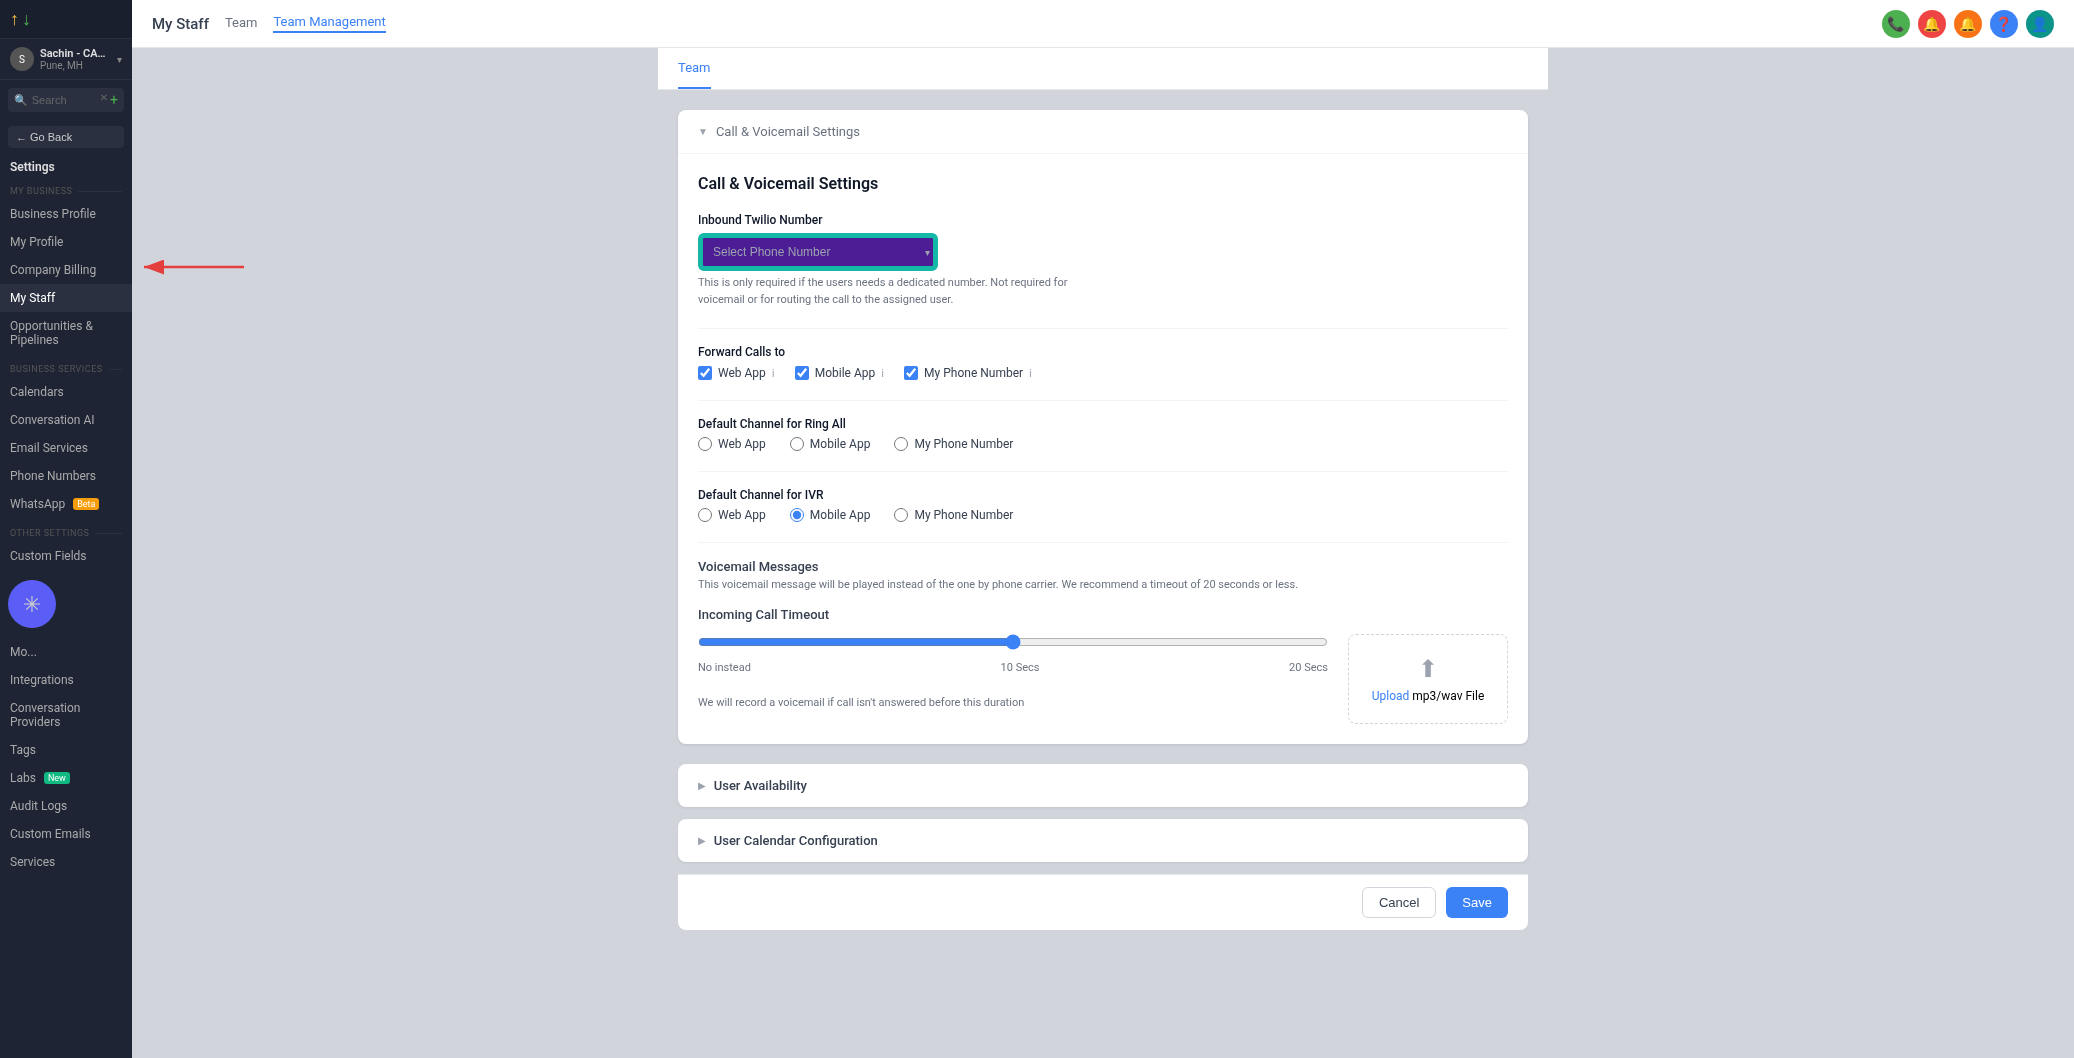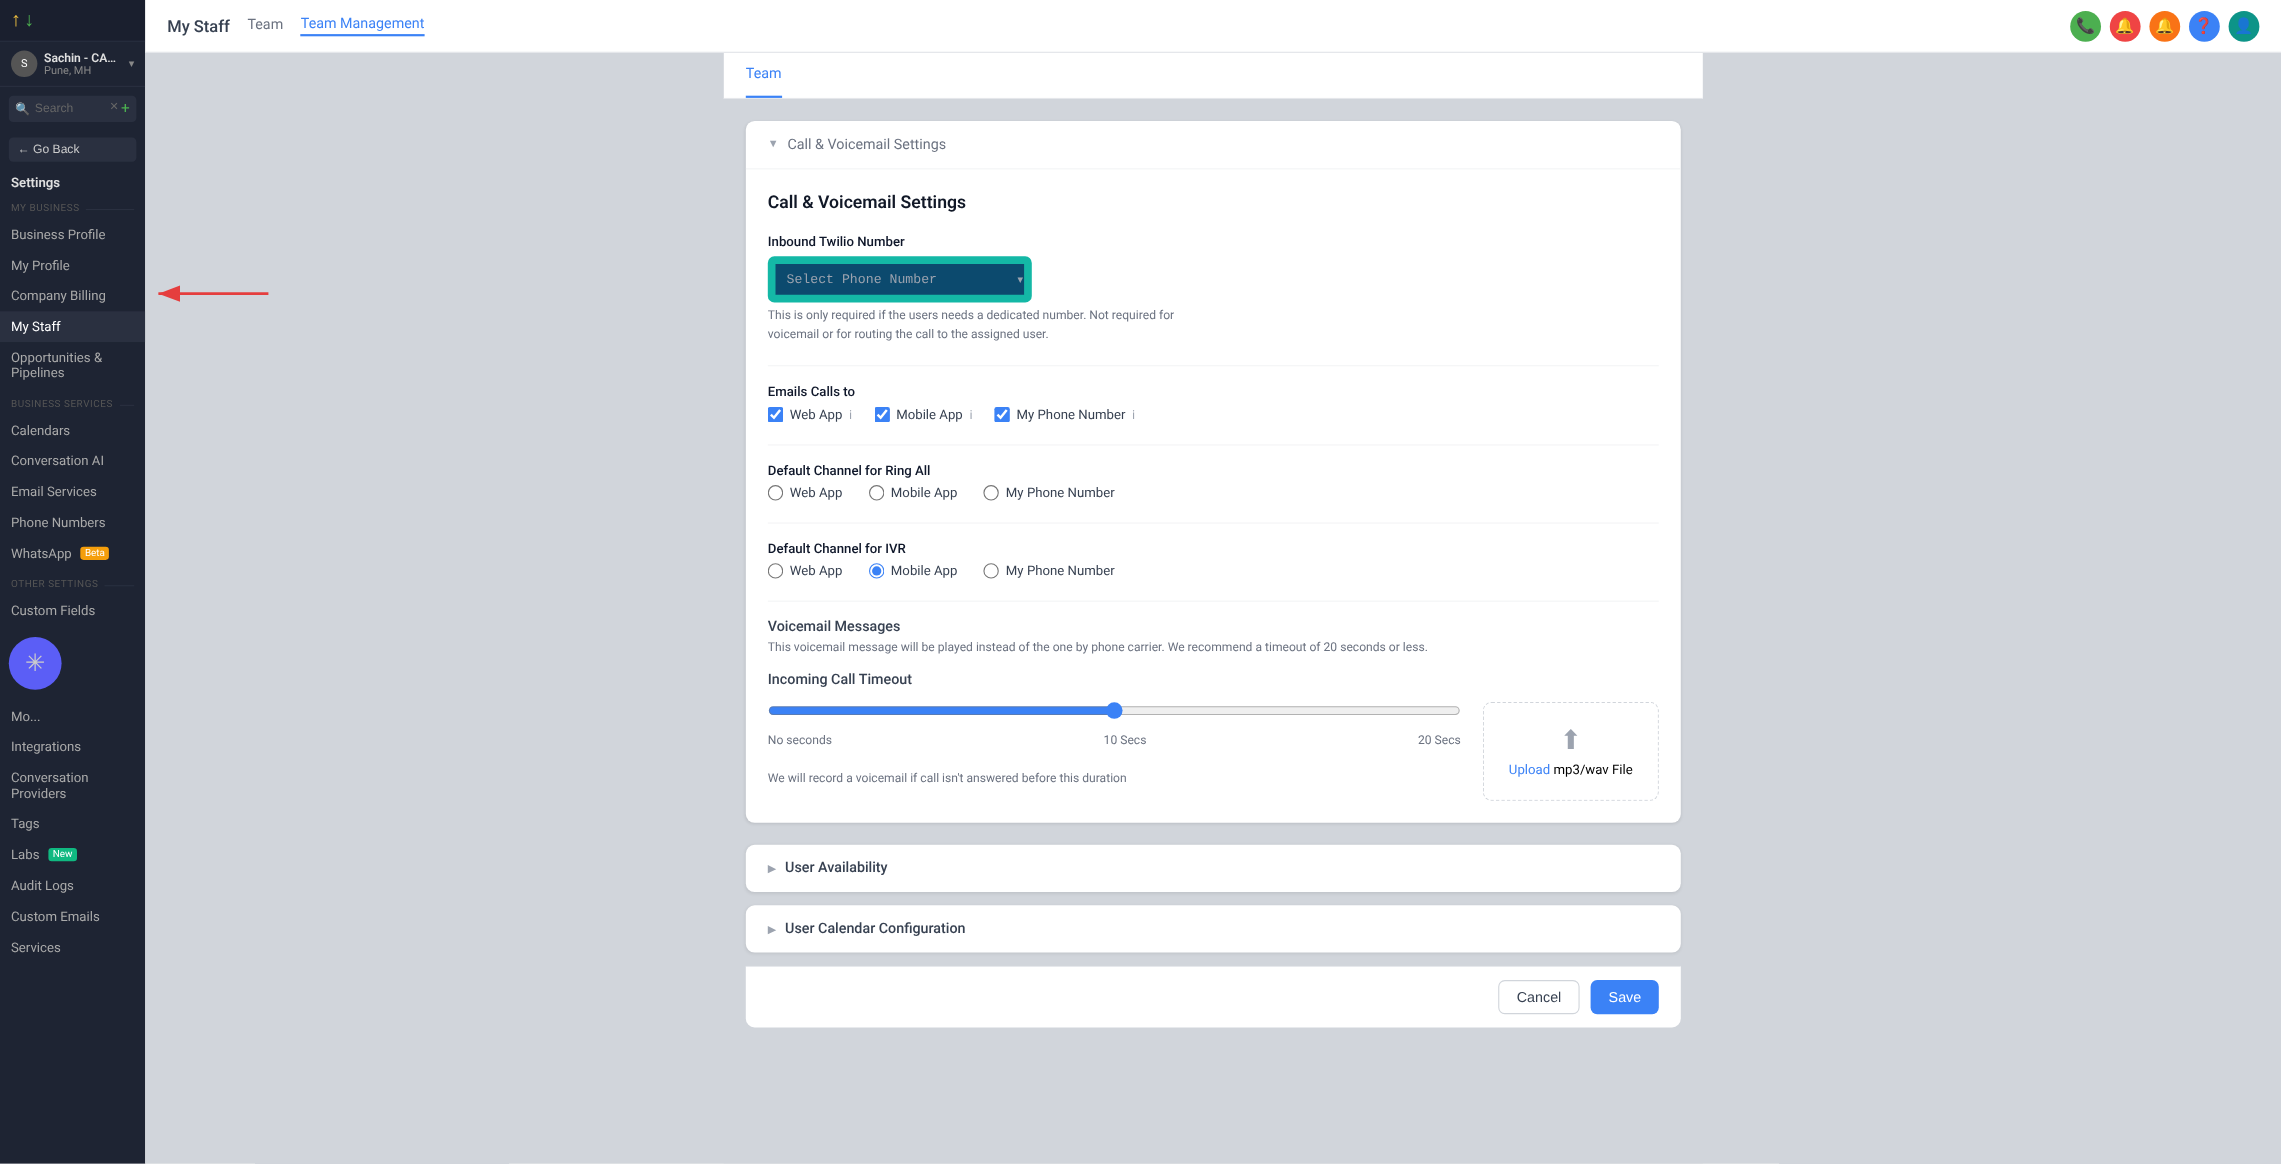--- a/index.html
+++ b/index.html
@@ -262,28 +262,27 @@
 
     .select-wrapper {
       position: relative;
       display: inline-block;
       width: 240px;
     }
     .select-wrapper select {
       appearance: none;
       width: 100%;
       padding: 7px 28px 7px 10px;
-      border: 7px solid #14b8a6;
+      border: 5px solid #14b8a6;
       border-radius: 6px;
       font-size: 12px;
       color: #9ca3af;
-      background: #0c4a6e;
+      background: #4c1d95;
       cursor: pointer;
       outline: none;
-      font-family: Liberation Mono, monospace;
     }
     .select-arrow {
       position: absolute;
       right: 8px;
       top: 50%;
       transform: translateY(-50%);
       pointer-events: none;
       color: #9ca3af;
       font-size: 10px;
     }
@@ -543,21 +542,21 @@
                 <option value="">Select Phone Number</option>
               </select>
               <span class="select-arrow">▾</span>
             </div>
             <p class="helper-text">This is only required if the users needs a dedicated number. Not required for voicemail or for routing the call to the assigned user.</p>
           </div>
 
           <hr class="divider">
 
           <div class="forward-calls-group">
-            <label class="form-label">Emails Calls to</label>
+            <label class="form-label">Forward Calls to</label>
             <div class="checkbox-row">
               <label class="checkbox-item">
                 <input type="checkbox" checked="" style="">
                 <span>Web App</span>
                 <span class="info-icon">ℹ</span>
               </label>
               <label class="checkbox-item">
                 <input type="checkbox" checked="" style="">
                 <span>Mobile App</span>
                 <span class="info-icon">ℹ</span>
@@ -618,21 +617,21 @@
           </div>
 
           <div class="timeout-section">
             <div class="timeout-label">Incoming Call Timeout</div>
             <div class="timeout-row">
               <div class="timeout-slider-area">
                 <div class="slider-track-wrapper">
                   <input type="range" class="slider-input" min="0" max="60" value="30" style="">
                 </div>
                 <div class="slider-labels">
-                  <span>No seconds</span>
+                  <span>No instead</span>
                   <span>10 Secs</span>
                   <span>20 Secs</span>
                 </div>
                 <p class="timeout-note">We will record a voicemail if call isn't answered before this duration</p>
               </div>
 
               <div class="upload-area">
                 <span class="upload-icon">⬆</span>
                 <div class="upload-text">
                   <span class="upload-link">Upload</span>

